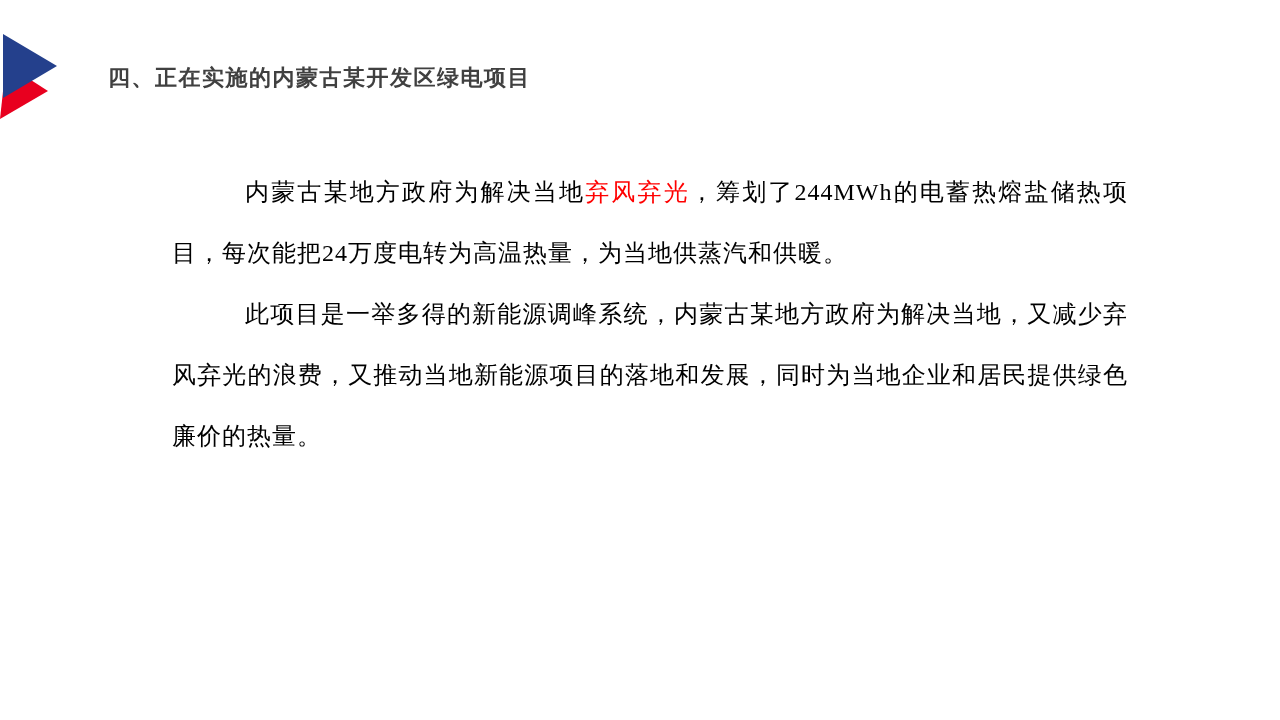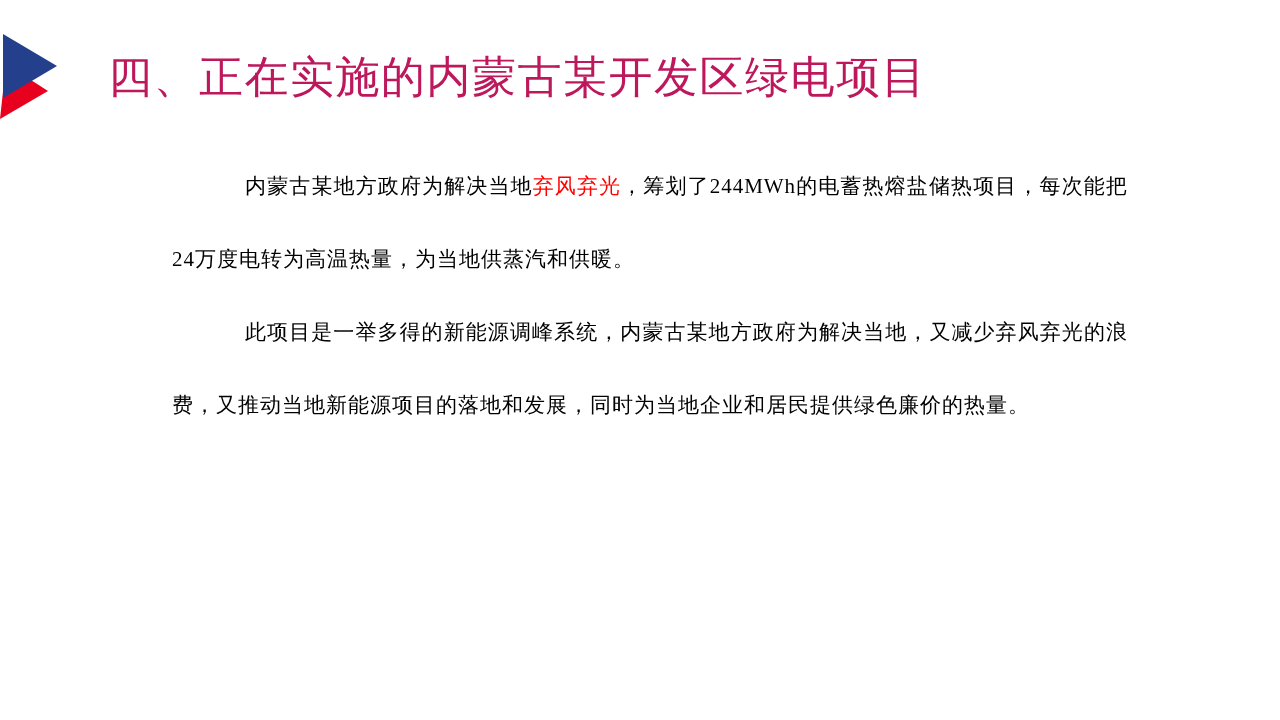--- a/index.html
+++ b/index.html
@@ -19,34 +19,34 @@
     position: absolute;
     left: 0;
     top: 0;
     width: 60px;
     height: 130px;
   }
   .slide-title {
     position: absolute;
     left: 108px;
     top: 54px;
-    font-size: 44px;
+    font-size: 22px;
     line-height: 48px;
-    font-weight: normal;
+    font-weight: bold;
     letter-spacing: 1.5px;
-    color: #be185d;
+    color: #404040;
     white-space: nowrap;
   }
   .body-text {
     position: absolute;
     left: 172px;
-    top: 150px;
+    top: 162px;
     width: 956px;
-    font-size: 21px;
-    line-height: 73px;
+    font-size: 24px;
+    line-height: 61px;
     letter-spacing: 1px;
     color: #000000;
     text-align: justify;
     text-justify: inter-character;
   }
   .body-text p {
     margin: 0;
     text-indent: 73px;
   }
   .highlight-red {

